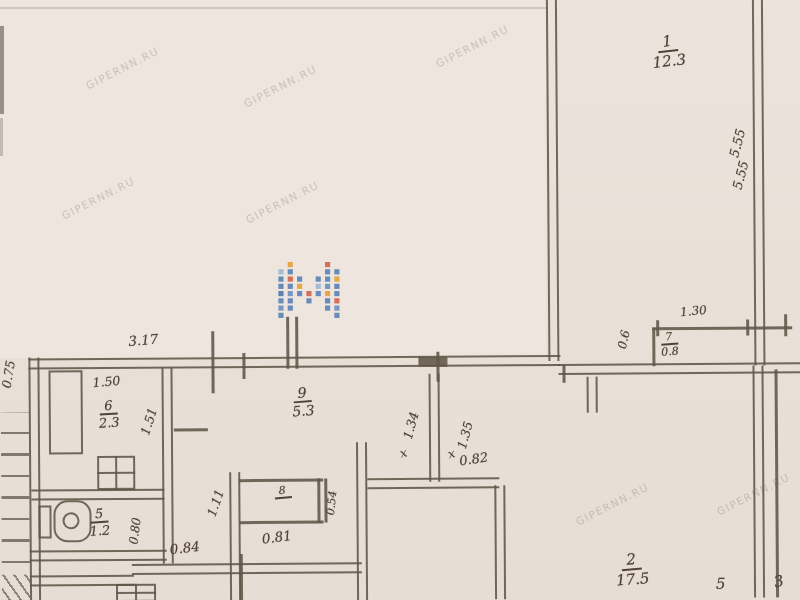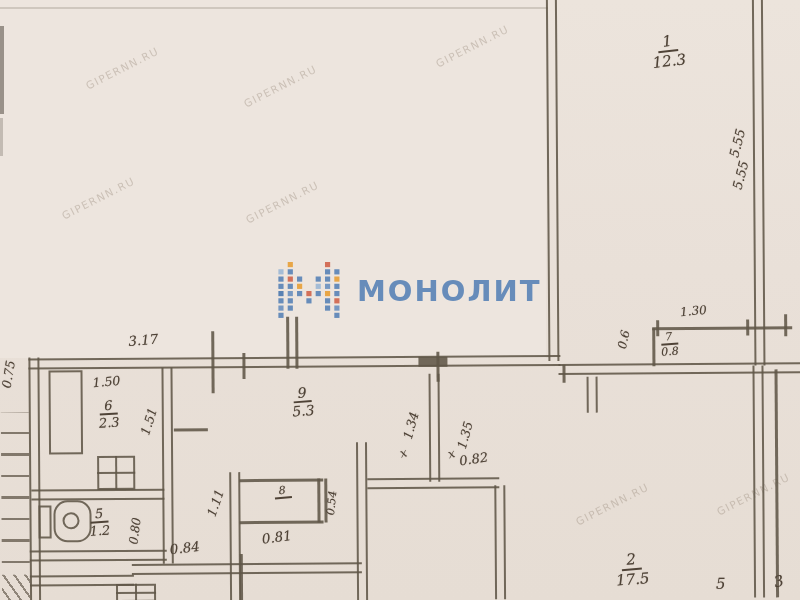--- a/index.html
+++ b/index.html
@@ -206,16 +206,15 @@
           <rect x="45" y="42" width="5" height="5" fill="#5d86b8"></rect>
         <rect x="54" y="7" width="5" height="5" fill="#5d86b8"></rect>
           <rect x="54" y="14" width="5" height="5" fill="#e8a23c"></rect>
           <rect x="54" y="21" width="5" height="5" fill="#5d86b8"></rect>
           <rect x="54" y="28" width="5" height="5" fill="#5d86b8"></rect>
           <rect x="54" y="35" width="5" height="5" fill="#d2684f"></rect>
           <rect x="54" y="42" width="5" height="5" fill="#6f93c0"></rect>
           <rect x="54" y="49" width="5" height="5" fill="#5d86b8"></rect>
       </g>
     </svg>
-    <span class="logo-text">МОНОЛИТ</span>
   </div>
 
 </div>
 
 </body></html>

